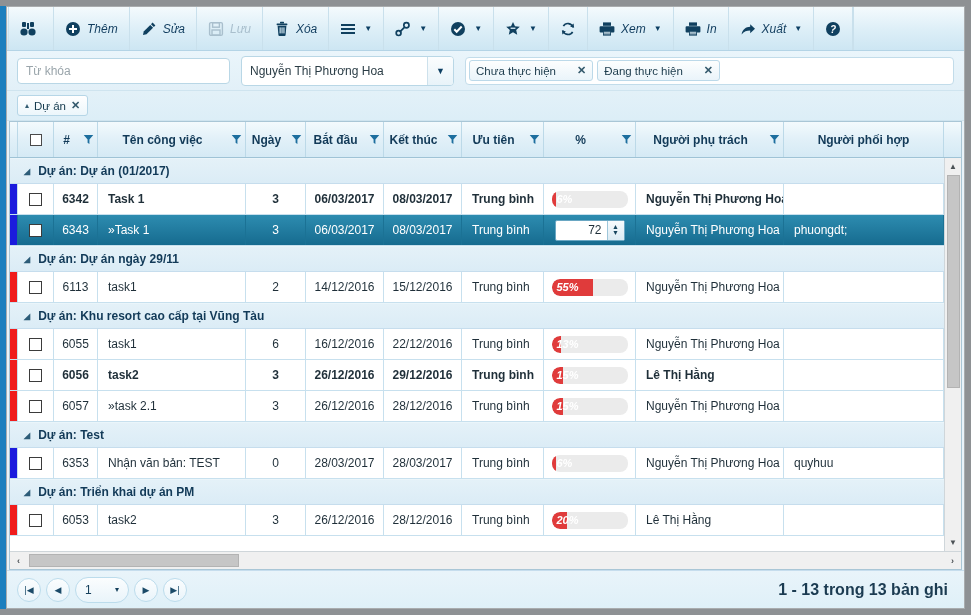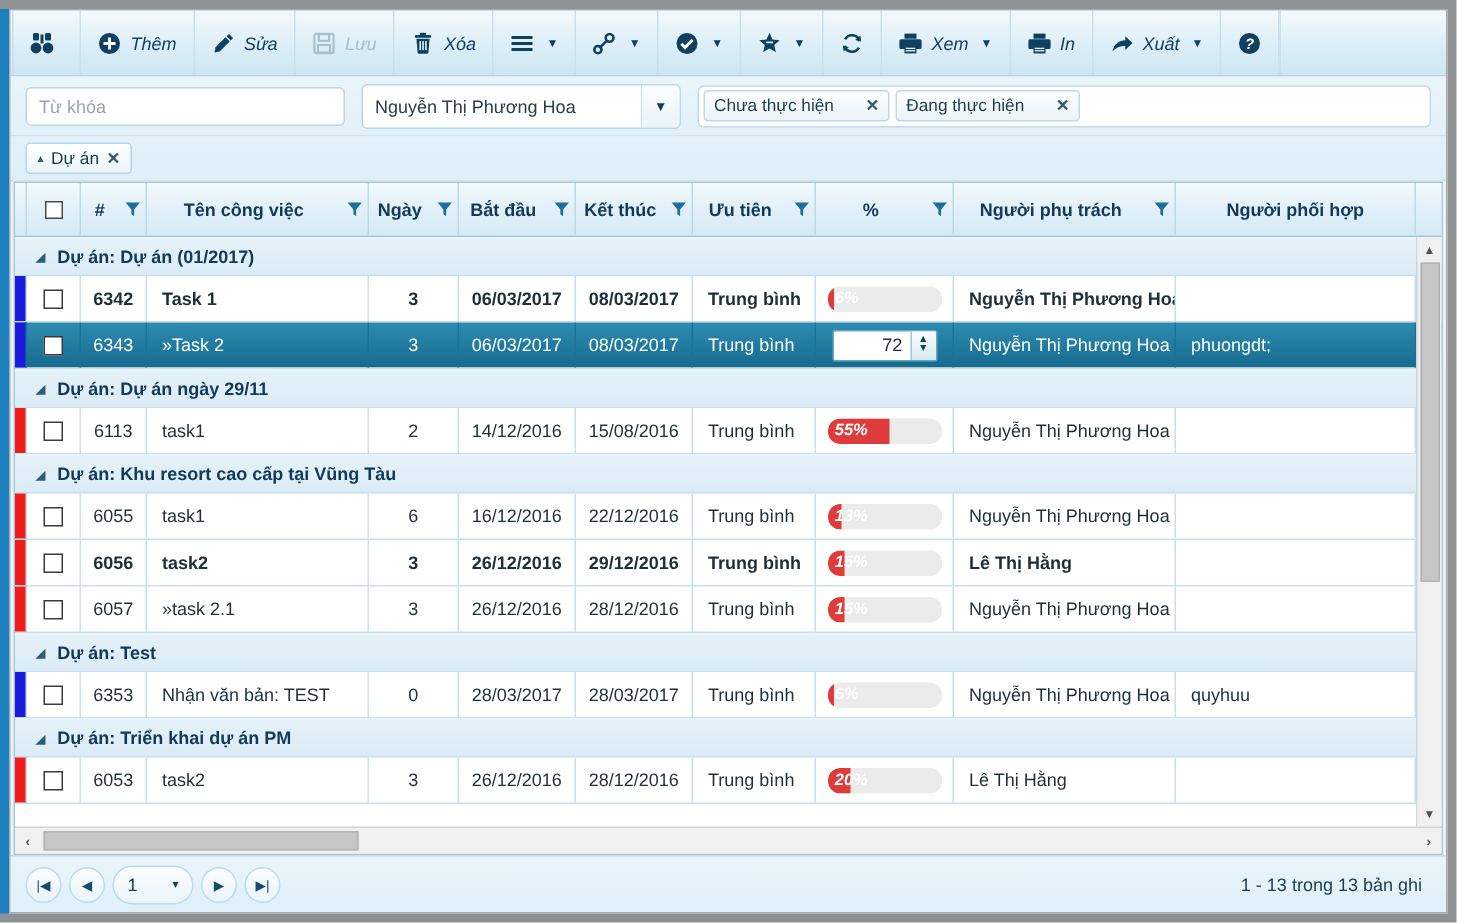--- a/index.html
+++ b/index.html
@@ -211,21 +211,21 @@
     display:flex; align-items:center; justify-content:center;
     color:#1b4a68; font-size:9px; cursor:pointer;
   }
   .pgnum {
     height:26px; min-width:54px; border-radius:13px;
     border:1px solid #bcdcec; background:linear-gradient(to bottom,#fbfdfe,#e9f4fa);
     display:flex; align-items:center; justify-content:space-between;
     padding:0 9px; color:#16405c; font-size:12px; cursor:pointer; gap:10px;
   }
   .pgnum .caret2 { font-size:8px; }
-  .pginfo { margin-left:auto; color:#1b3b51; font-size:12px; padding-right:6px; }
+  .pginfo { margin-left:auto; color:#1b3b51; font-size:16px; padding-right:6px;font-weight:bold; }
 </style>
 </head>
 <body>
 
 <div class="left-blue-bar"></div>
 
 <div class="app-frame">
 
   <div class="toolbar">
 
@@ -544,21 +544,21 @@
           <div class="cell c-resp left">Nguyễn Thị Phương Hoa</div>
           <div class="cell c-coop left"></div>
           <div style="flex: 0 0 17px;"></div>
         </div>
         <div class="datarow selected">
           <div class="cell gripcell grip-blue"></div>
           <div class="cell c-chk">
             <span class="chkbox"></span>
           </div>
           <div class="cell c-id">6343</div>
-          <div class="cell c-name left">»Task 2</div>
+          <div class="cell c-name left">»Task 1</div>
           <div class="cell c-days">3</div>
           <div class="cell c-start">06/03/2017</div>
           <div class="cell c-end">08/03/2017</div>
           <div class="cell c-prio left">Trung bình</div>
           <div class="cell c-pct">
             <div class="spin">
               <span class="sv">72</span>
               <span class="sb">
                 <span style="display:block">▲</span>
                 <span style="display:block">▼</span>
@@ -575,21 +575,21 @@
         </div>
         <div class="datarow">
           <div class="cell gripcell grip-red"></div>
           <div class="cell c-chk">
             <span class="chkbox"></span>
           </div>
           <div class="cell c-id">6113</div>
           <div class="cell c-name left">task1</div>
           <div class="cell c-days">2</div>
           <div class="cell c-start">14/12/2016</div>
-          <div class="cell c-end">15/08/2016</div>
+          <div class="cell c-end">15/12/2016</div>
           <div class="cell c-prio left">Trung bình</div>
           <div class="cell c-pct">
             <div class="pbar">
               <div class="fill" style="width: 55%; background: rgb(224, 59, 59);"></div>
               <div class="ptxt">55%</div>
             </div>
           </div>
           <div class="cell c-resp left">Nguyễn Thị Phương Hoa</div>
           <div class="cell c-coop left"></div>
           <div style="flex: 0 0 17px;"></div>

